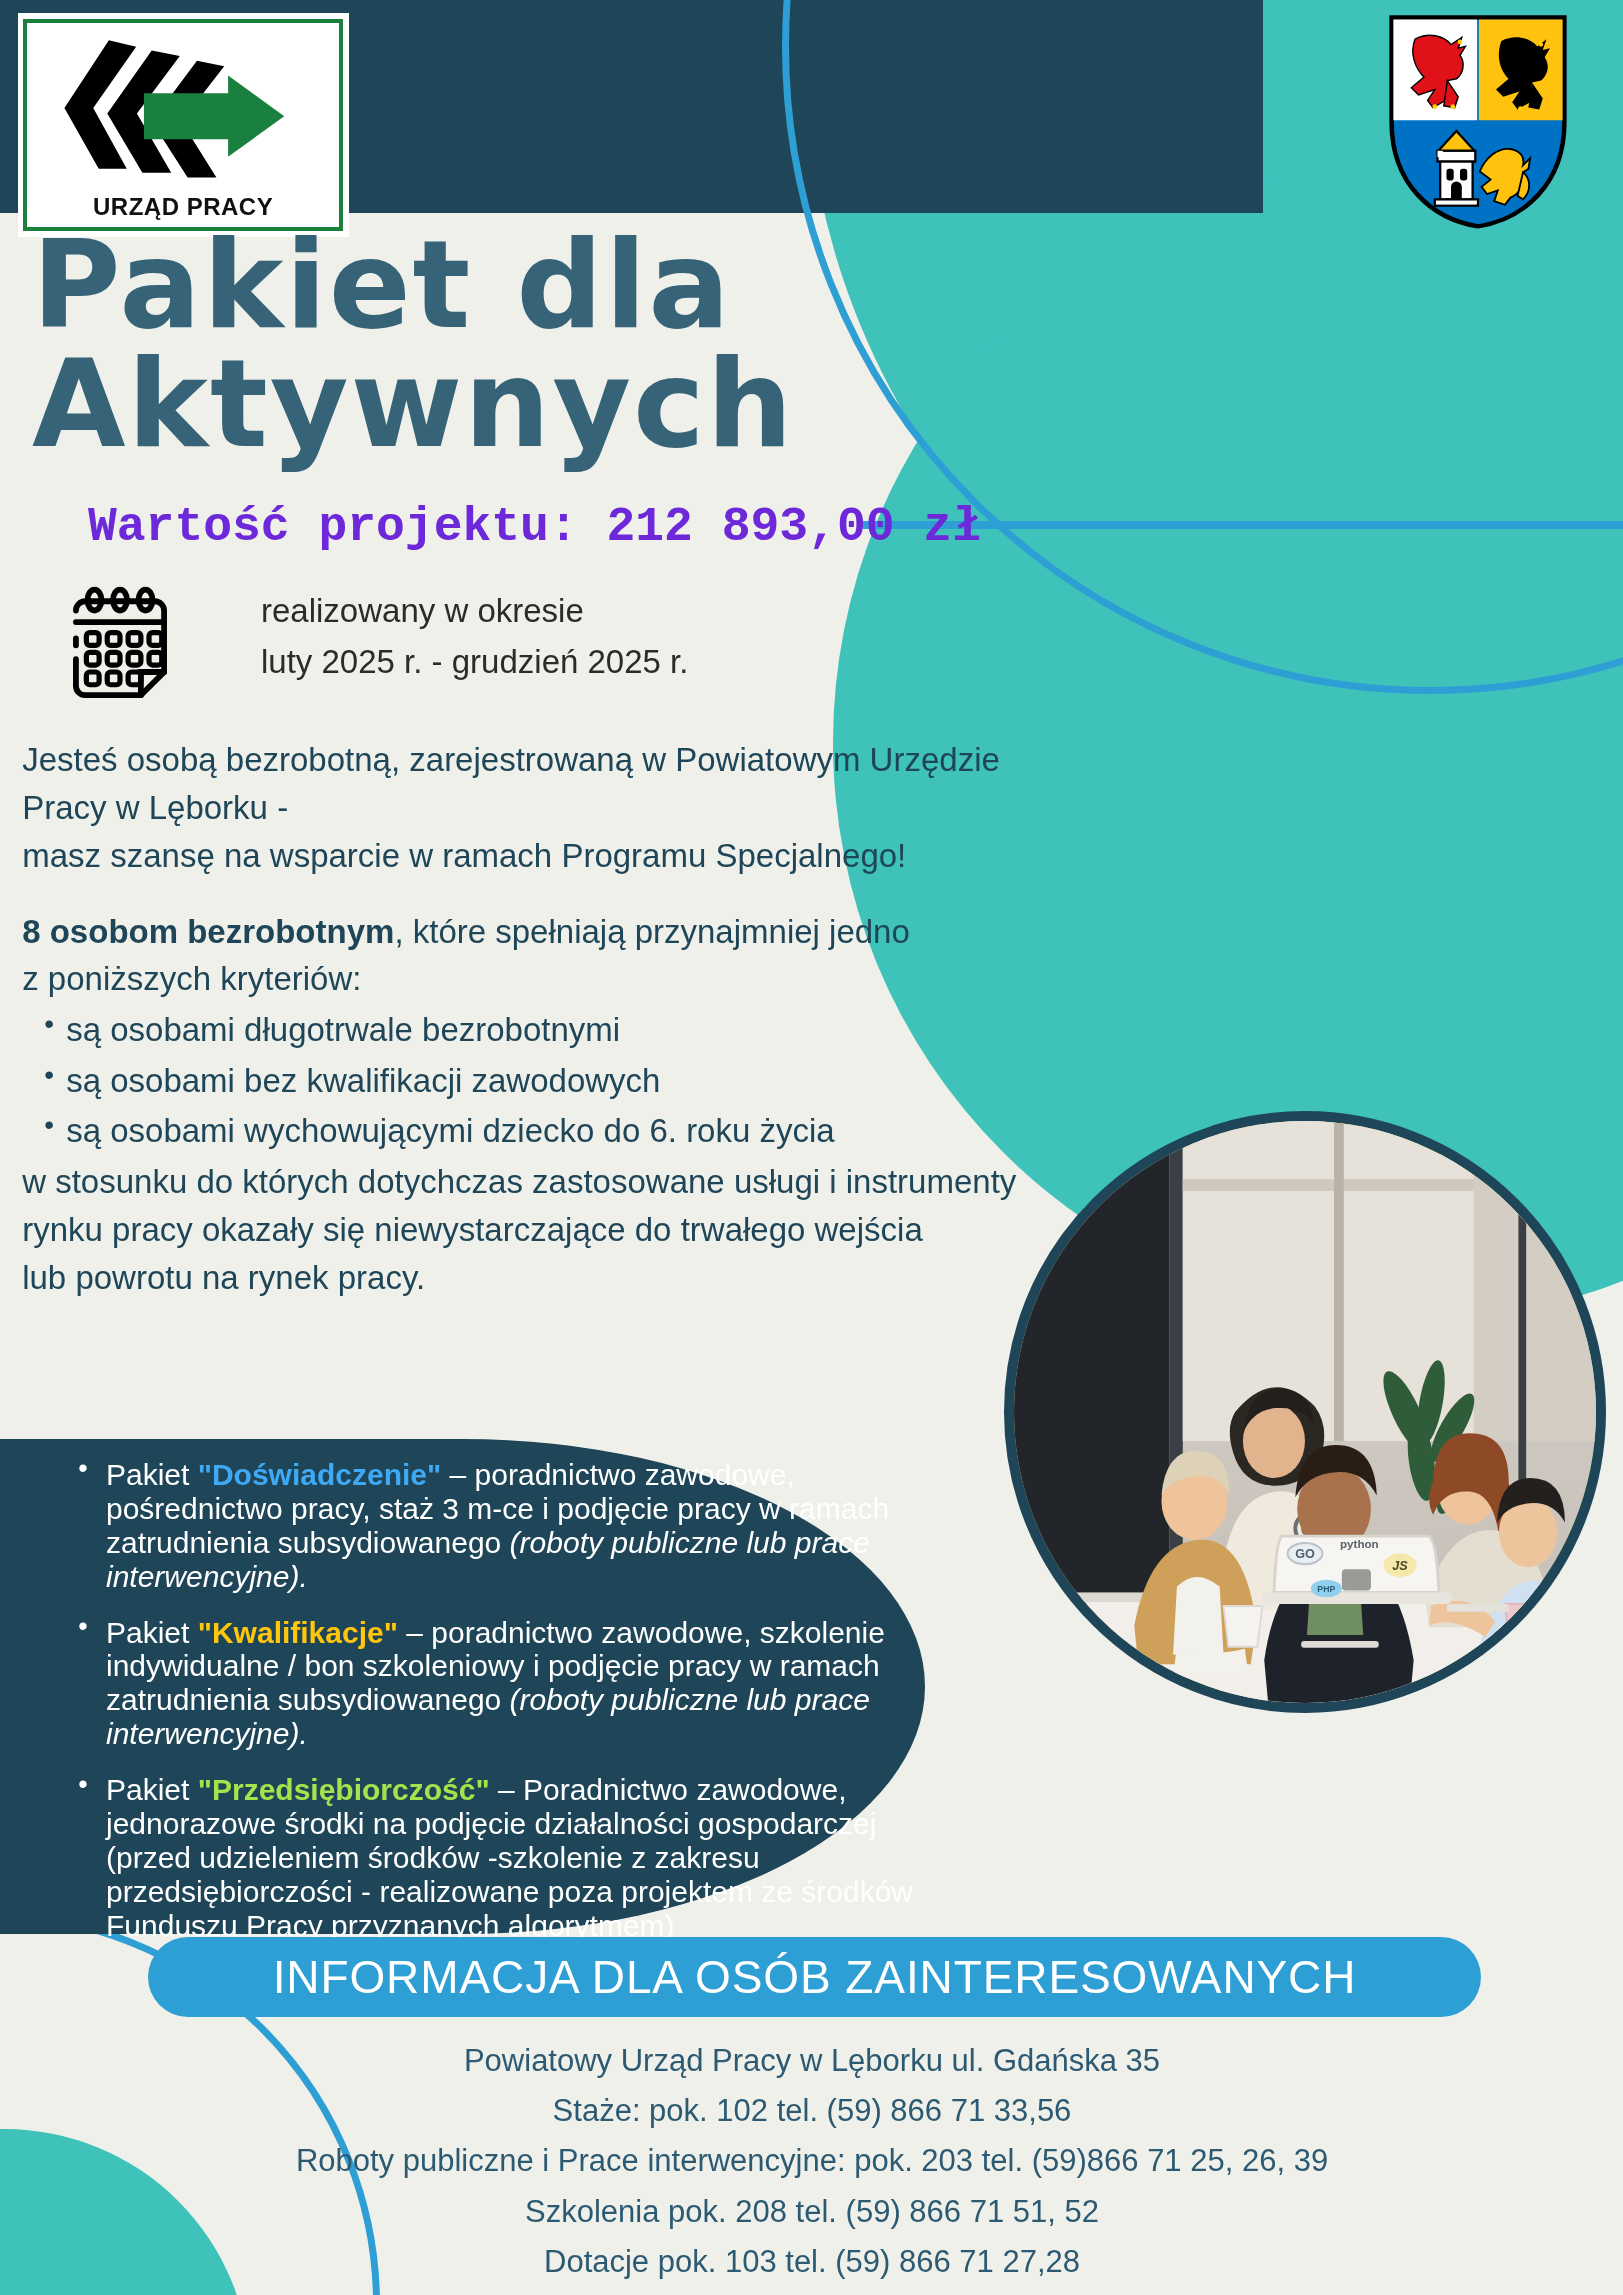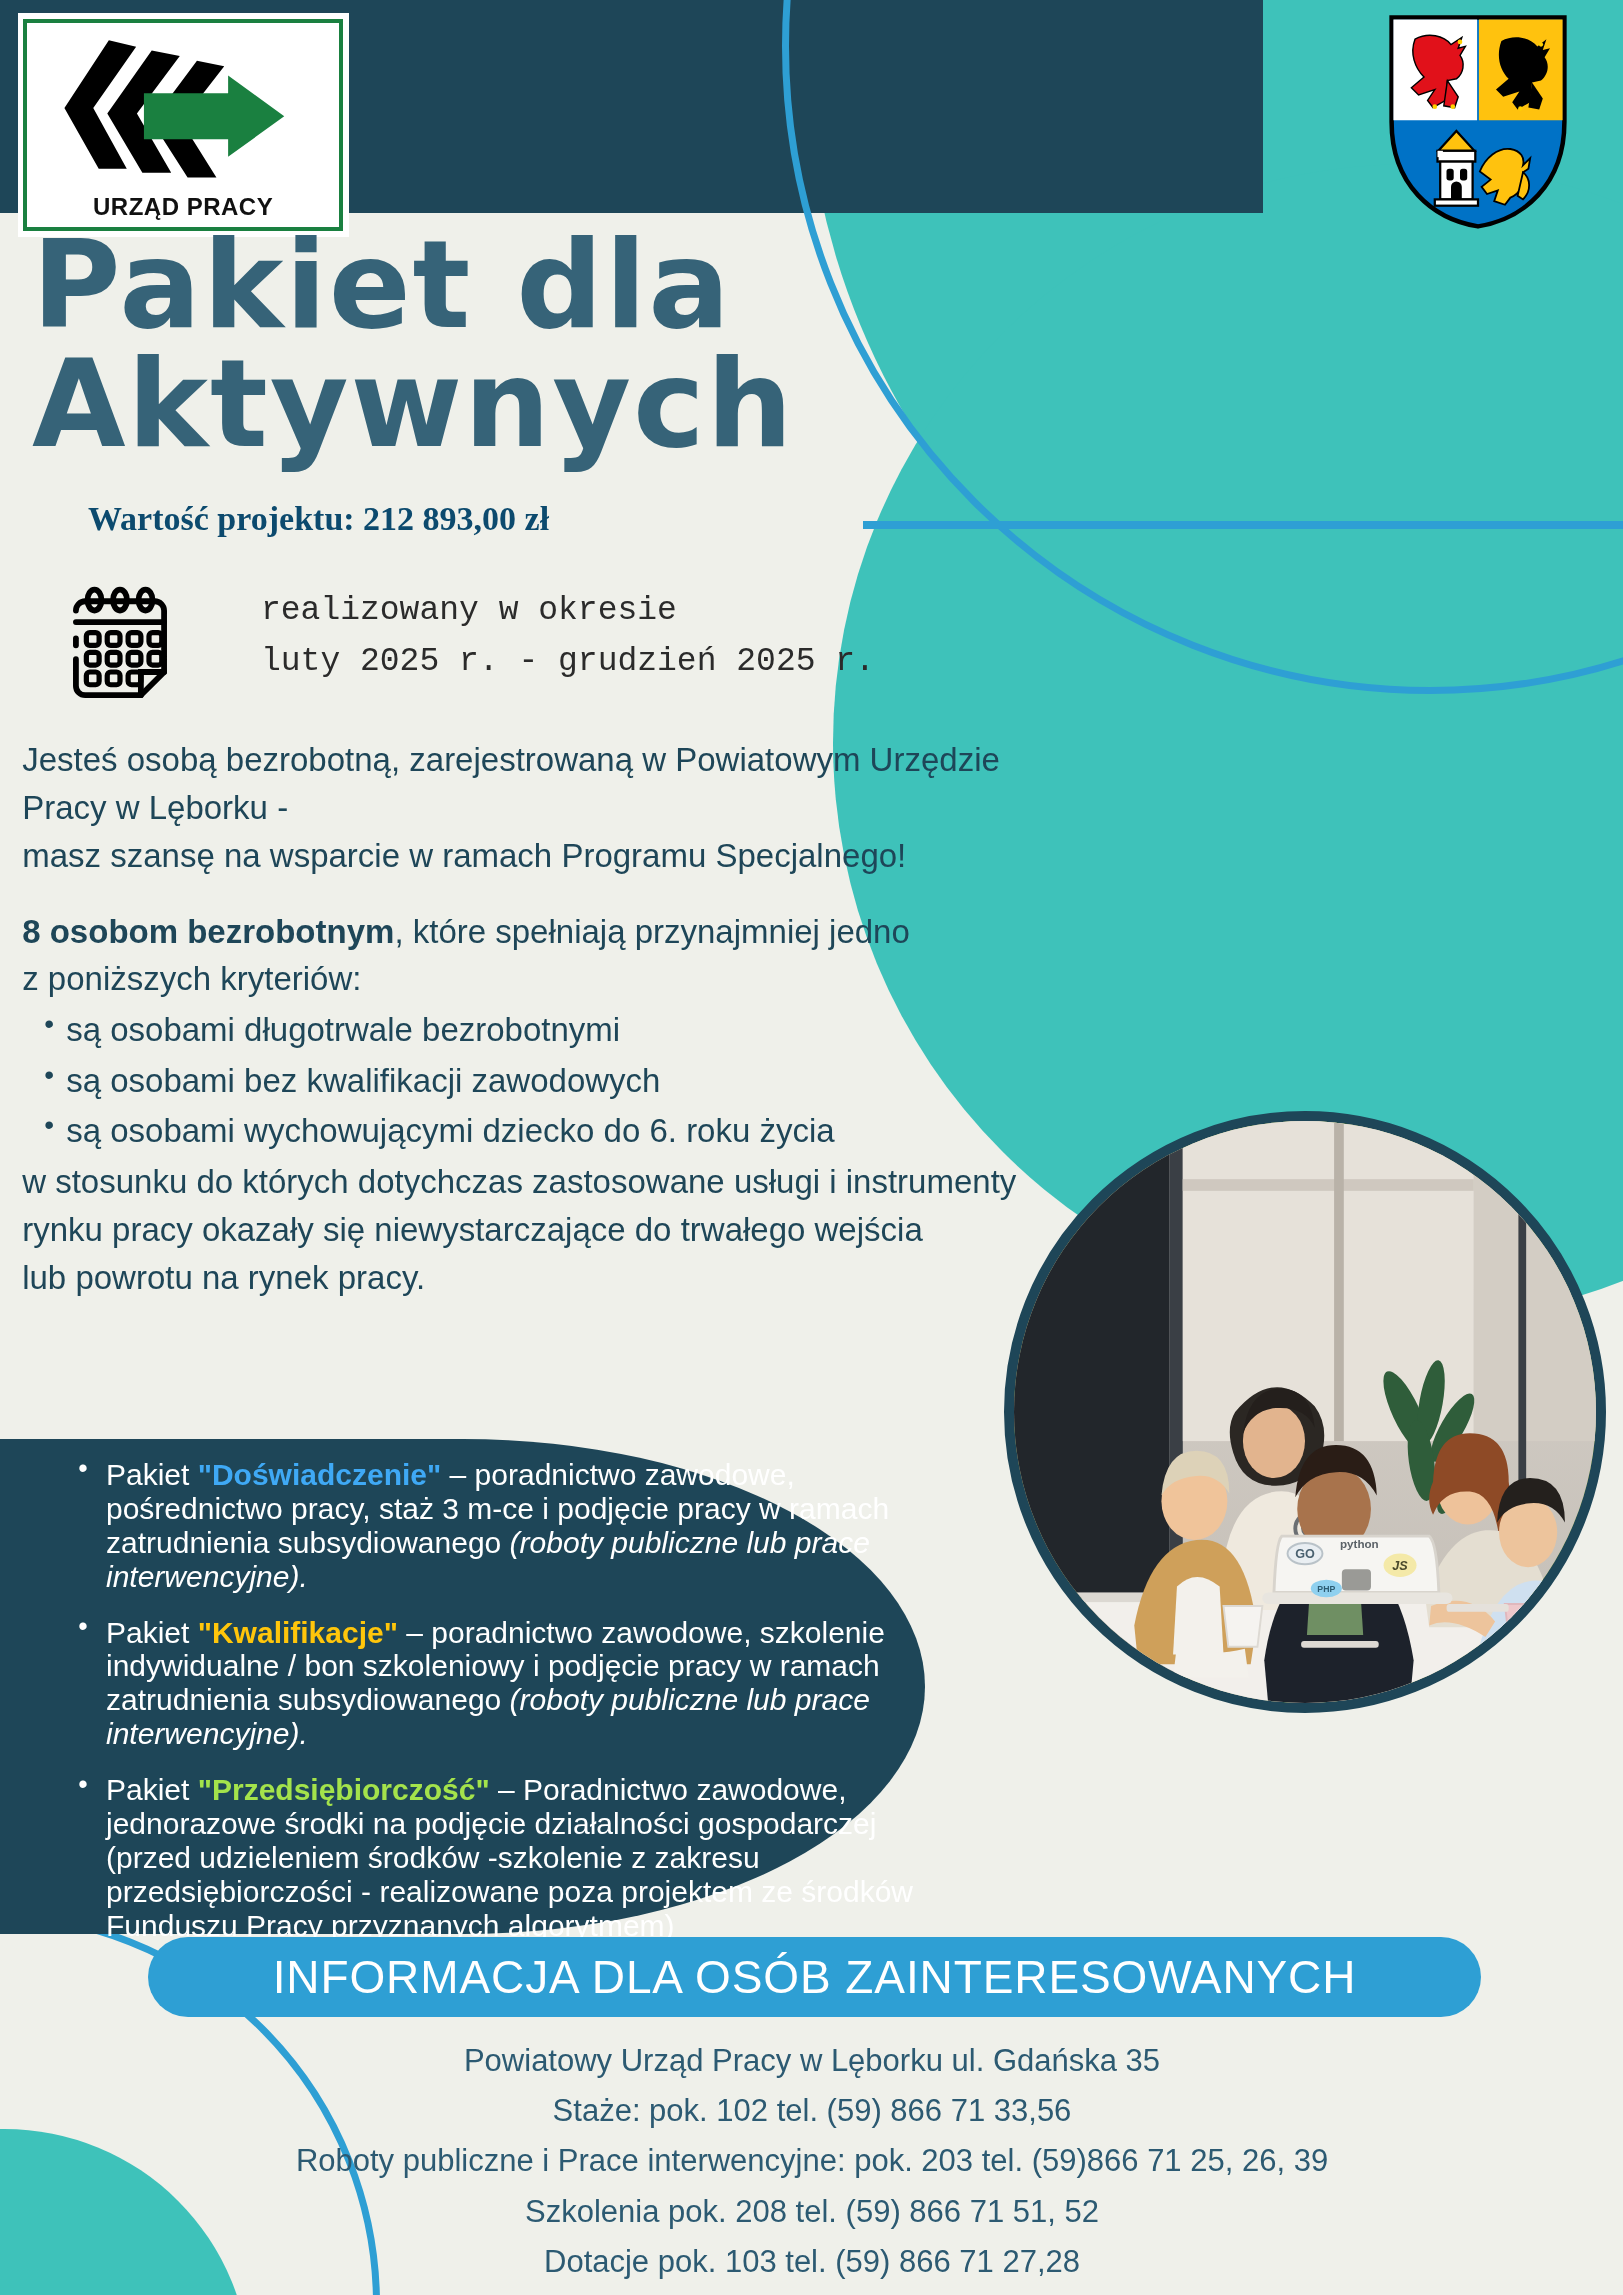--- a/index.html
+++ b/index.html
@@ -104,38 +104,38 @@
     font-weight:700;
     font-size:121px;
     line-height:0.98;
     letter-spacing:1.9px;
     width:1111px;
   }
   .title .l2{display:block;}
 
   .project-value{
     position:absolute;left:88px;top:500px;
-    color:#0c4a6e;
-    font-family:Liberation Serif, serif;
+    color:#6d28d9;
+    font-family:Liberation Mono, monospace;
     font-weight:700;
-    font-size:34px;
+    font-size:48px;
     letter-spacing:0px;
   }
 
   
   .cal-icon{
     position:absolute;left:62px;top:585px;
     width:116px;height:116px;
   }
   .period{
     position:absolute;left:261px;top:585px;
     color:#2b2b2b;
     font-size:33px;
     line-height:1.55;
-    font-family:Liberation Mono, monospace;
+    font-family:Liberation Sans, sans-serif;
   }
 
   
   .body-copy{
     position:absolute;left:10.2px;top:736px;
     width:1055px;
     color:#1e4658;
     font-size:33px;
     line-height:1.45;
     font-family:"Liberation Sans", sans-serif;

